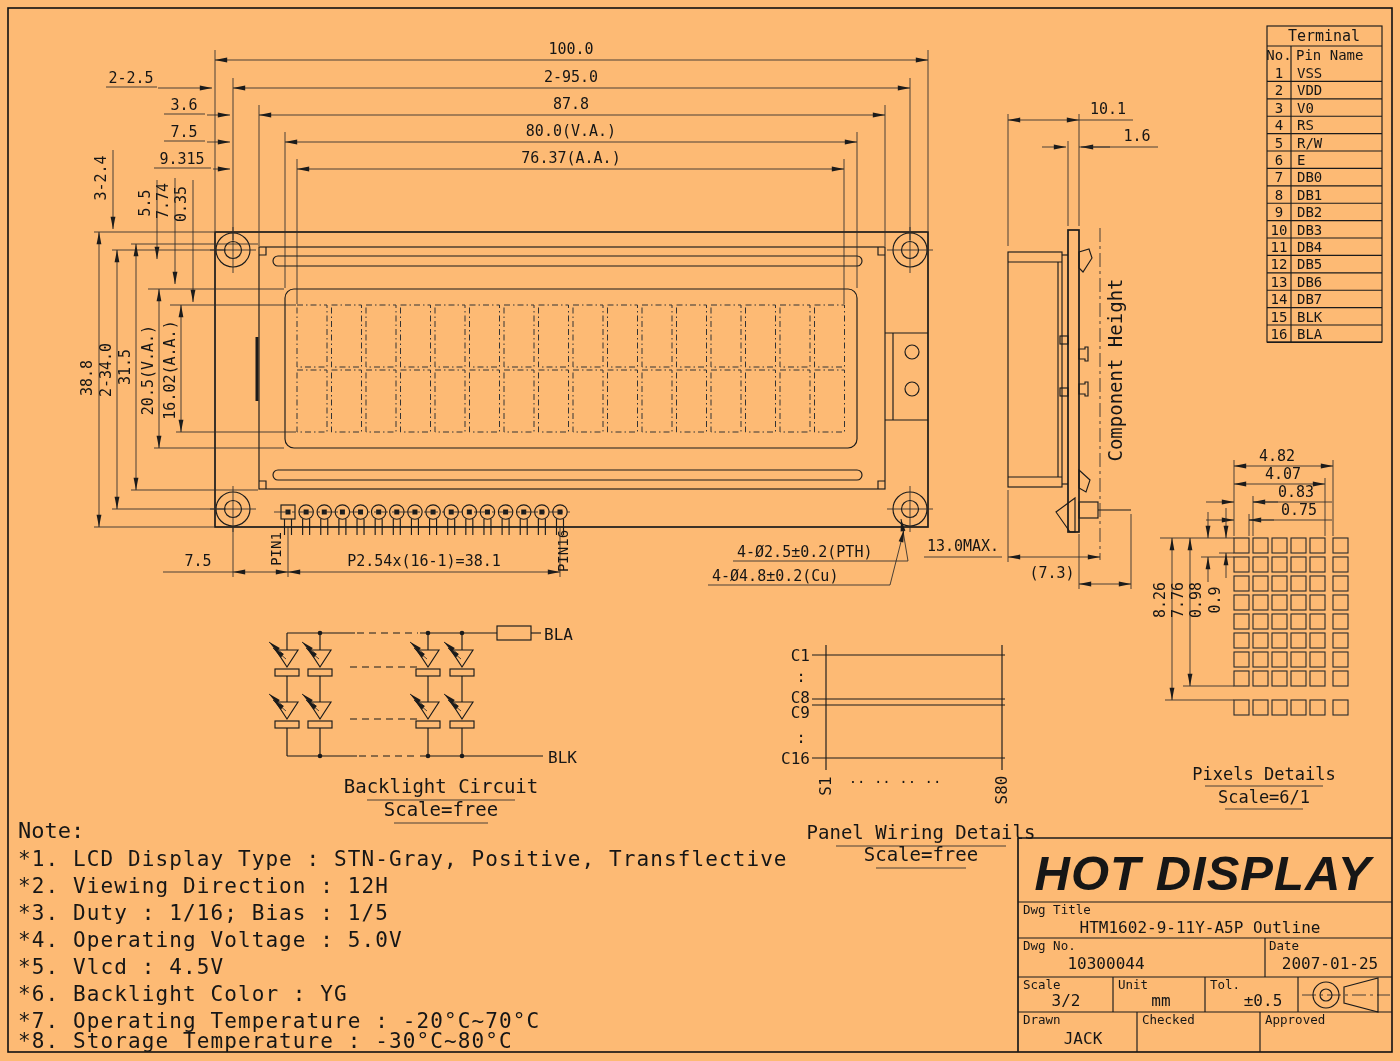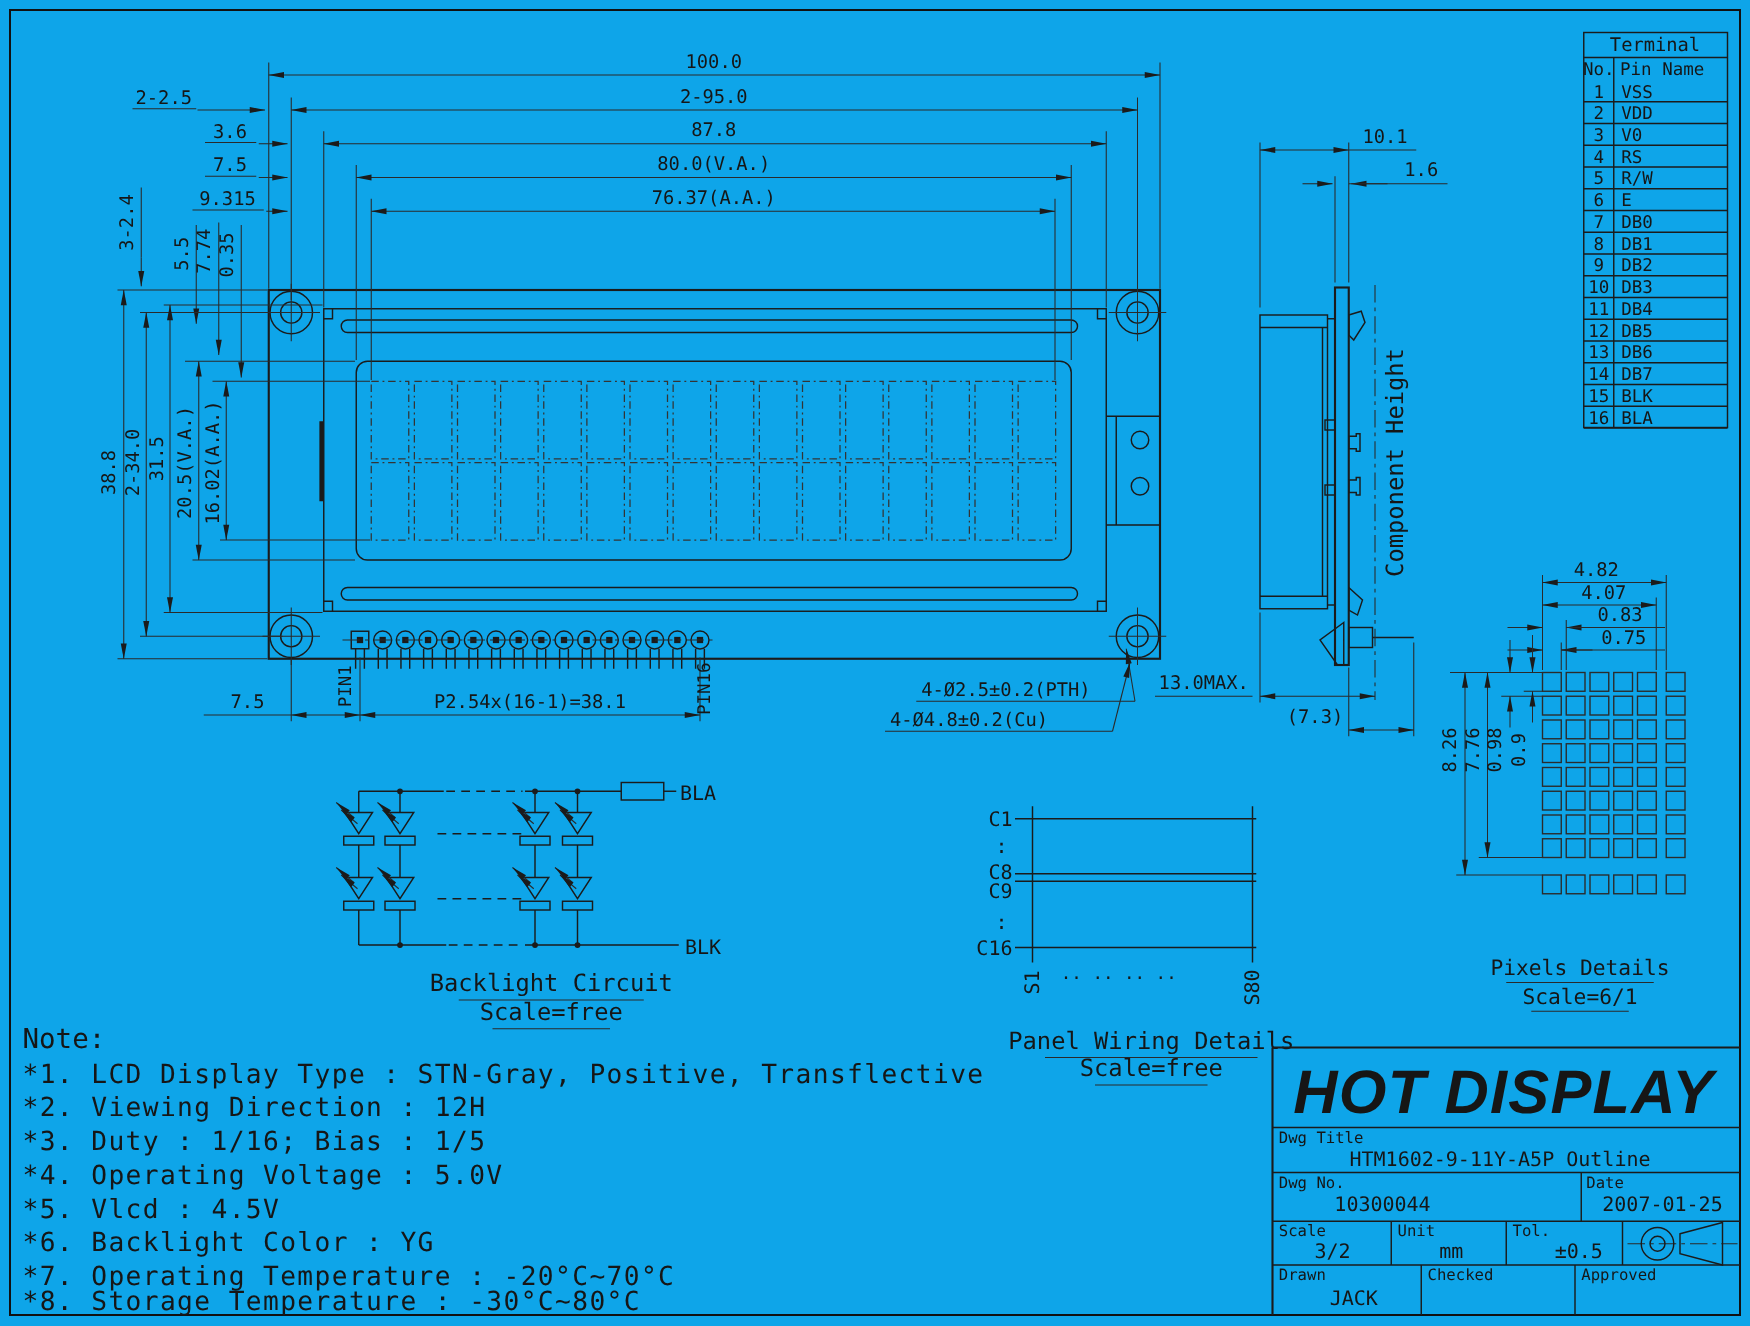--- a/index.html
+++ b/index.html
@@ -1,16 +1,16 @@
 <!DOCTYPE html>
 <html><head>
 <meta charset="utf-8">
 <style>
   html,body{margin:0;padding:0;background:#fff;}
-  #sheet{width:1400px;height:1061px;position:relative;background:#0ea5e9;}
+  #sheet{width:1400px;height:1061px;position:relative;background:#fdba74;}
   svg text{font-family:"DejaVu Sans Mono","Liberation Mono",monospace;fill:#161616;}
   .ln{fill:none;stroke:#1b1b1b;stroke-width:1.15;}
   .thk{fill:none;stroke:#1b1b1b;stroke-width:1.7;}
   .thk3{fill:none;stroke:#1b1b1b;stroke-width:3;}
   .dim{fill:none;stroke:#2a2a2a;stroke-width:0.85;}
   .ctr{stroke-dasharray:14 4 3 4;}
   .dsh{stroke-dasharray:7 5;}
   .cell{fill:none;stroke:#343434;stroke-width:1;stroke-dasharray:6 3 1.5 3;}
   .px{fill:none;stroke:#2b2b2b;stroke-width:1.1;}
   .fl{fill:#1b1b1b;stroke:none;}

